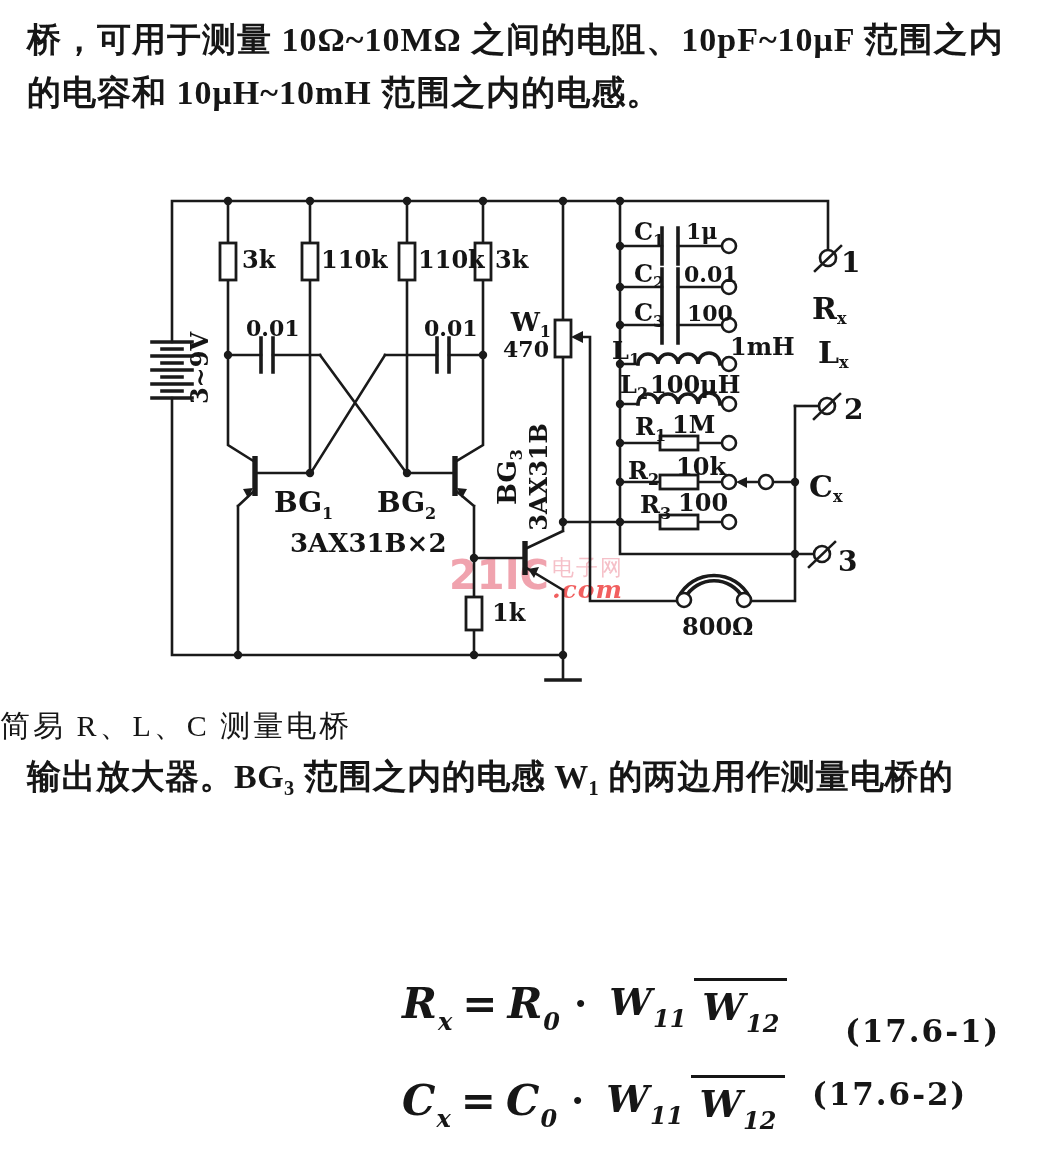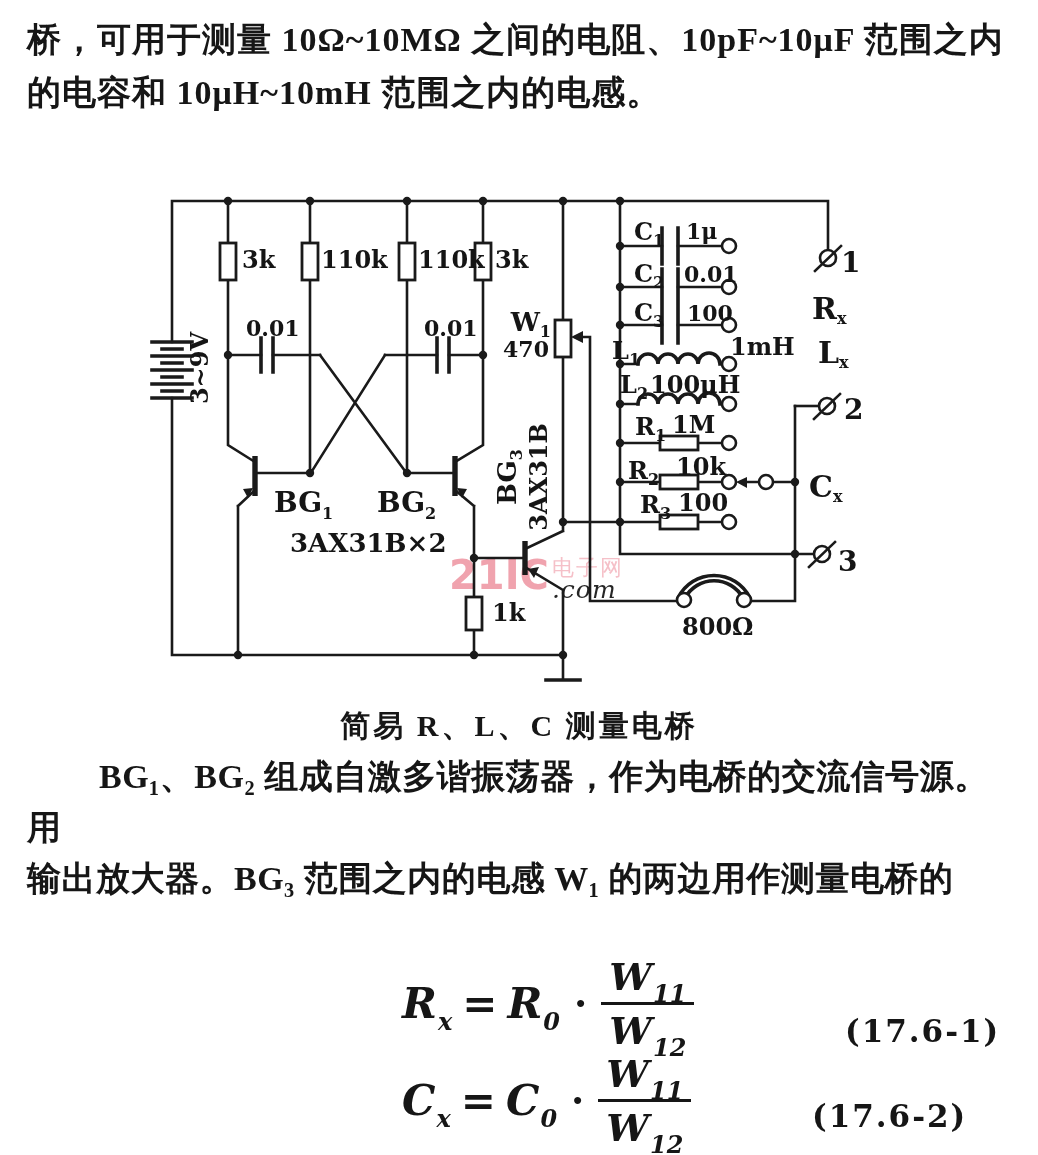--- a/index.html
+++ b/index.html
@@ -1,43 +1,43 @@
 <!DOCTYPE html>
 <html><head>
 <meta charset="utf-8">
 <style>
   html,body{margin:0;padding:0}
   body{width:1038px;height:1155px;background:#ffffff;position:relative;overflow:hidden;
        font-family:"Liberation Serif","DejaVu Serif",serif;color:#161616}
   .intro{position:absolute;left:27px;top:13px;width:992px;font-size:34px;line-height:53px;
          font-weight:bold;letter-spacing:1px}
   .intro .first{text-indent:184px}
-  .caption{position:absolute;left:0;top:706px;width:1038px;text-align:center;font-size:30px;
-           font-weight:bold;letter-spacing:3px}
+  .caption{position:absolute;left:0;top:706px;width:1038px;font-size:30px;
+           font-weight:normal;letter-spacing:3px}
   .bodytext{position:absolute;left:27px;top:751px;width:994px;font-size:34px;line-height:51px;
             font-weight:bold;letter-spacing:0.5px}
   .bodytext .first{text-indent:72px}
   .formula{position:absolute;left:0;width:1038px;height:96px;display:flex;align-items:center}
   .f-body{display:flex;align-items:center;margin-left:402px;font-family:"DejaVu Serif",serif;
           font-style:italic;font-weight:bold;font-size:42px;color:#161616}
   .f-body sub{font-size:24px;line-height:0;vertical-align:-12px;margin-left:1px}
   .f-eq{margin:0 10px}
   .f-dot{margin:0 14px;font-size:38px;font-style:normal}
-  .frac{display:inline-flex;flex-direction:column;align-items:center;font-size:38px}
+  .frac{display:inline-flex;flex-direction:row;align-items:center;font-size:38px}
   .frac .num{padding:0 8px 3px}
   .frac .den{border-top:3.5px solid #161616;padding:3px 8px 0}
   .eq-num{position:absolute;font-family:"DejaVu Serif",serif;font-style:normal;font-size:31px;
           font-weight:bold;letter-spacing:2px}
   .watermark{position:absolute;left:449px;top:557px;display:flex;align-items:flex-start;opacity:.85}
   .wm-brand{font-family:"DejaVu Sans","Liberation Sans",sans-serif;font-weight:bold;font-size:40px;
             line-height:36px;color:#ee93a0}
   .wm-col{display:flex;flex-direction:column;margin-left:3px}
   .wm-cn{font-size:22px;line-height:21px;color:#f4b6bf;font-weight:normal;letter-spacing:2px}
-  .wm-tld{font-family:"DejaVu Serif",serif;font-style:italic;font-weight:normal;font-size:25px;
-          line-height:23px;color:#000000;letter-spacing:1px}
+  .wm-tld{font-family:"DejaVu Serif",serif;font-style:italic;font-weight:bold;font-size:25px;
+          line-height:23px;color:#ef4444;letter-spacing:1px}
   svg.sch{position:absolute;left:0;top:0;pointer-events:none}
   .sch .wire{stroke:#1a1a1a;stroke-width:2.6;fill:none;stroke-linecap:square}
   .sch .thick{stroke-width:3.6}
   .sch .comp{stroke:#1a1a1a;stroke-width:2.8;fill:#fff}
   .sch .bar{stroke:#1a1a1a;stroke-width:5.4;fill:none;stroke-linecap:butt}
   .sch .dot{fill:#1a1a1a;stroke:none}
   .sch .term{stroke:#1a1a1a;stroke-width:2.6;fill:#fff}
   .sch .arr{fill:#1a1a1a;stroke:none}
   .sch text{font-family:"DejaVu Serif","Liberation Serif",serif;font-weight:bold;fill:#151515;font-size:24px}
   .sch .sub{font-size:16px}
@@ -200,21 +200,20 @@
 </svg>
 
 <div class="intro">
   <div>桥，可用于测量 10Ω~10MΩ 之间的电阻、10pF~10μF 范围之内</div>
   <div>的电容和 10μH~10mH 范围之内的电感。</div>
 </div>
 
 <div class="caption">简易 R、L、C 测量电桥</div>
 
 <div class="bodytext">
-  <div class="first">BG₁、BG₂ 组成自激多谐振荡器，作为电桥的交流信号源。用</div>
   <div>输出放大器。BG₃ 范围之内的电感 W₁ 的两边用作测量电桥的</div>
 </div>
 
 <div class="formula" style="top:955px">
   <div class="f-body">
     <span><span>R</span><sub>x</sub></span>
     <span class="f-eq">=</span>
     <span><span>R</span><sub>0</sub></span>
     <span class="f-dot">·</span>
     <span class="frac">
@@ -229,14 +228,14 @@
   <div class="f-body">
     <span><span>C</span><sub>x</sub></span>
     <span class="f-eq">=</span>
     <span><span>C</span><sub>0</sub></span>
     <span class="f-dot">·</span>
     <span class="frac">
       <span class="num"><span>W</span><sub>11</sub></span>
       <span class="den"><span>W</span><sub>12</sub></span>
     </span>
   </div>
-  <span class="eq-num" style="left:812px;top:46px">(17.6-2)</span>
+  <span class="eq-num" style="left:812px;top:24px">(17.6-2)</span>
 </div>
 
 </body></html>

